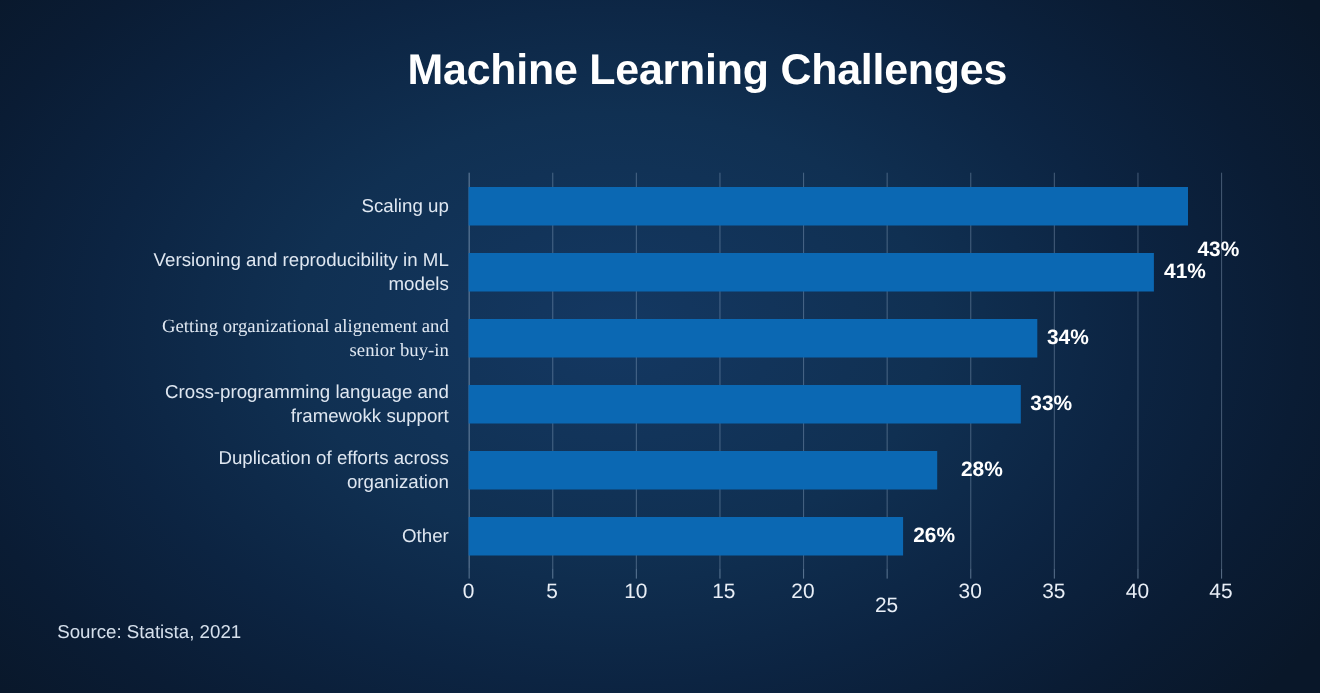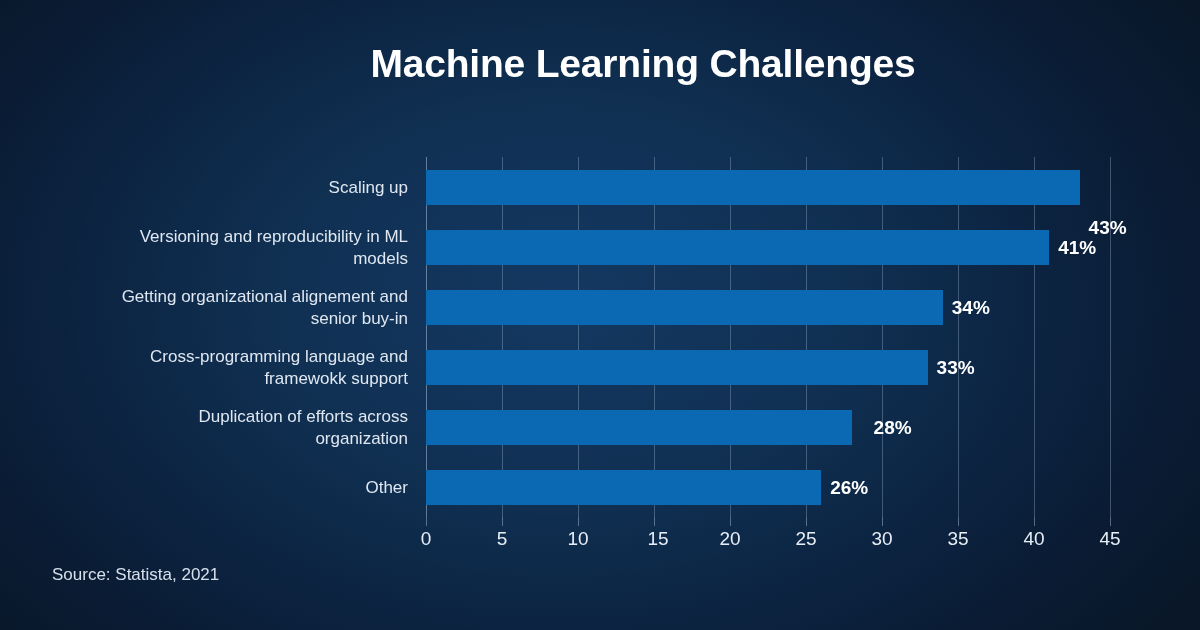--- a/index.html
+++ b/index.html
@@ -130,21 +130,21 @@
 </head>
 <body>
 
 <div id="infographic">
 
   <div id="chart-title">Machine Learning Challenges</div>
 
   <div id="cat-labels">
       <div class="cat-label" style="top: 19.5px;">Scaling up</div>
       <div class="cat-label" style="top: 68.5px;">Versioning and reproducibility in ML<br>models</div>
-      <div class="cat-label" style="top: 128.5px;">Getting organizational alignement and<br>senior buy-in</div>
+      <div class="cat-label" style="top: 128.5px; font-family: Liberation Serif, serif;">Getting organizational alignement and<br>senior buy-in</div>
       <div class="cat-label" style="top: 188.5px;">Cross-programming language and<br>framewokk support</div>
       <div class="cat-label" style="top: 248.5px;">Duplication of efforts across<br>organization</div>
       <div class="cat-label" style="top: 319.5px;">Other</div>
     </div>
 
   <div id="plot">
       <div class="gridline axis0" style="left: 0px;"></div>
       <div class="tick-mark" style="left: 0px;"></div>
       <div class="tick-label" style="left: 0px;">0</div>
       <div class="gridline" style="left: 76px;"></div>
@@ -154,21 +154,21 @@
       <div class="tick-mark" style="left: 152px;"></div>
       <div class="tick-label" style="left: 152px;">10</div>
       <div class="gridline" style="left: 228px;"></div>
       <div class="tick-mark" style="left: 228px;"></div>
       <div class="tick-label" style="left: 232px;">15</div>
       <div class="gridline" style="left: 304px;"></div>
       <div class="tick-mark" style="left: 304px;"></div>
       <div class="tick-label" style="left: 304px;">20</div>
       <div class="gridline" style="left: 380px;"></div>
       <div class="tick-mark" style="left: 380px;"></div>
-      <div class="tick-label" style="left: 380px;">25</div>
+      <div class="tick-label" style="left: 380px; margin-top: 12px;">25</div>
       <div class="gridline" style="left: 456px;"></div>
       <div class="tick-mark" style="left: 456px;"></div>
       <div class="tick-label" style="left: 456px;">30</div>
       <div class="gridline" style="left: 532px;"></div>
       <div class="tick-mark" style="left: 532px;"></div>
       <div class="tick-label" style="left: 532px;">35</div>
       <div class="gridline" style="left: 608px;"></div>
       <div class="tick-mark" style="left: 608px;"></div>
       <div class="tick-label" style="left: 608px;">40</div>
       <div class="gridline" style="left: 684px;"></div>

